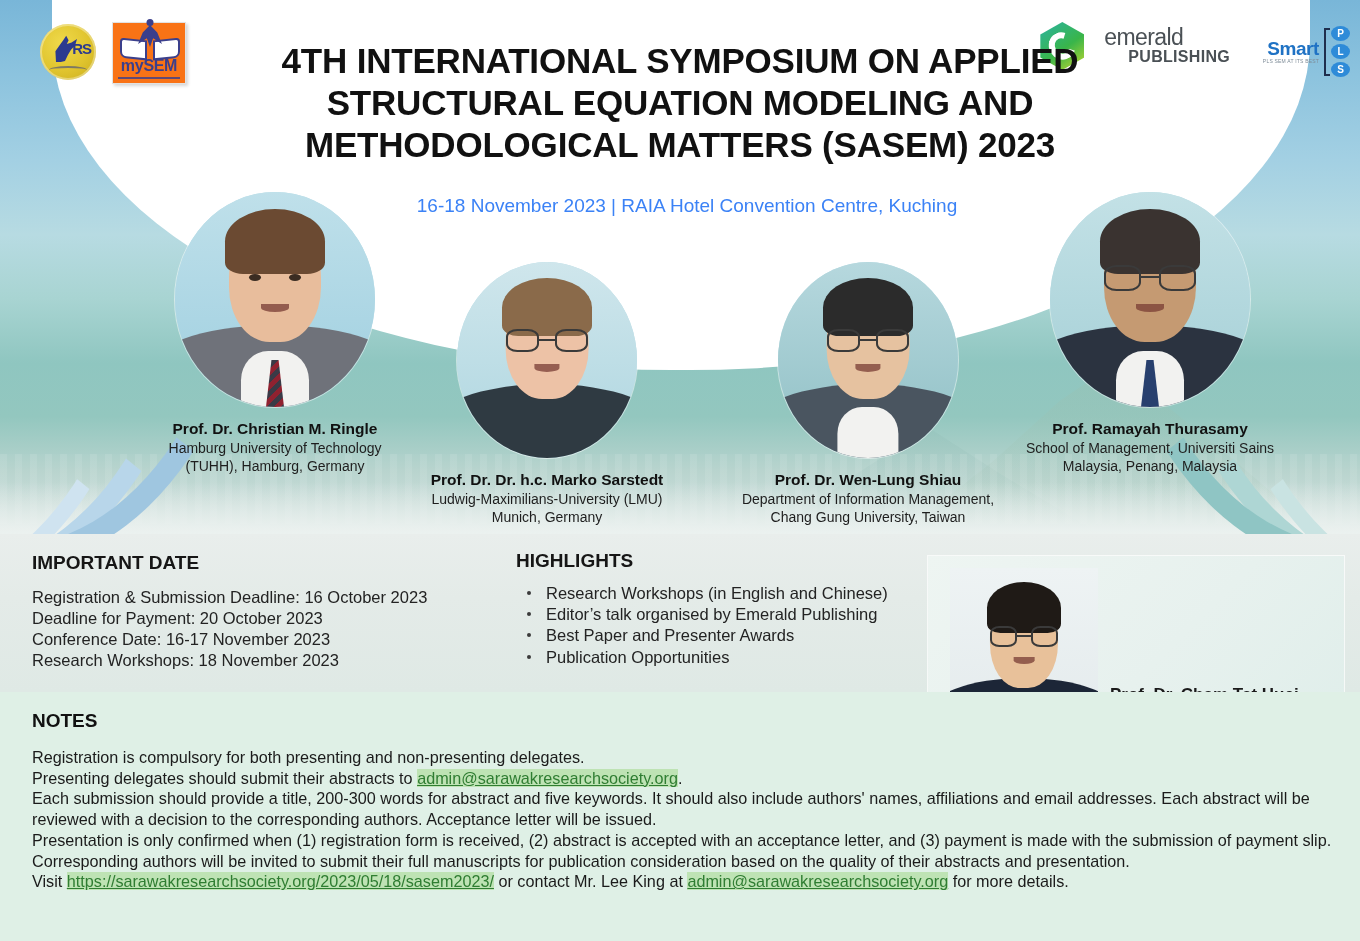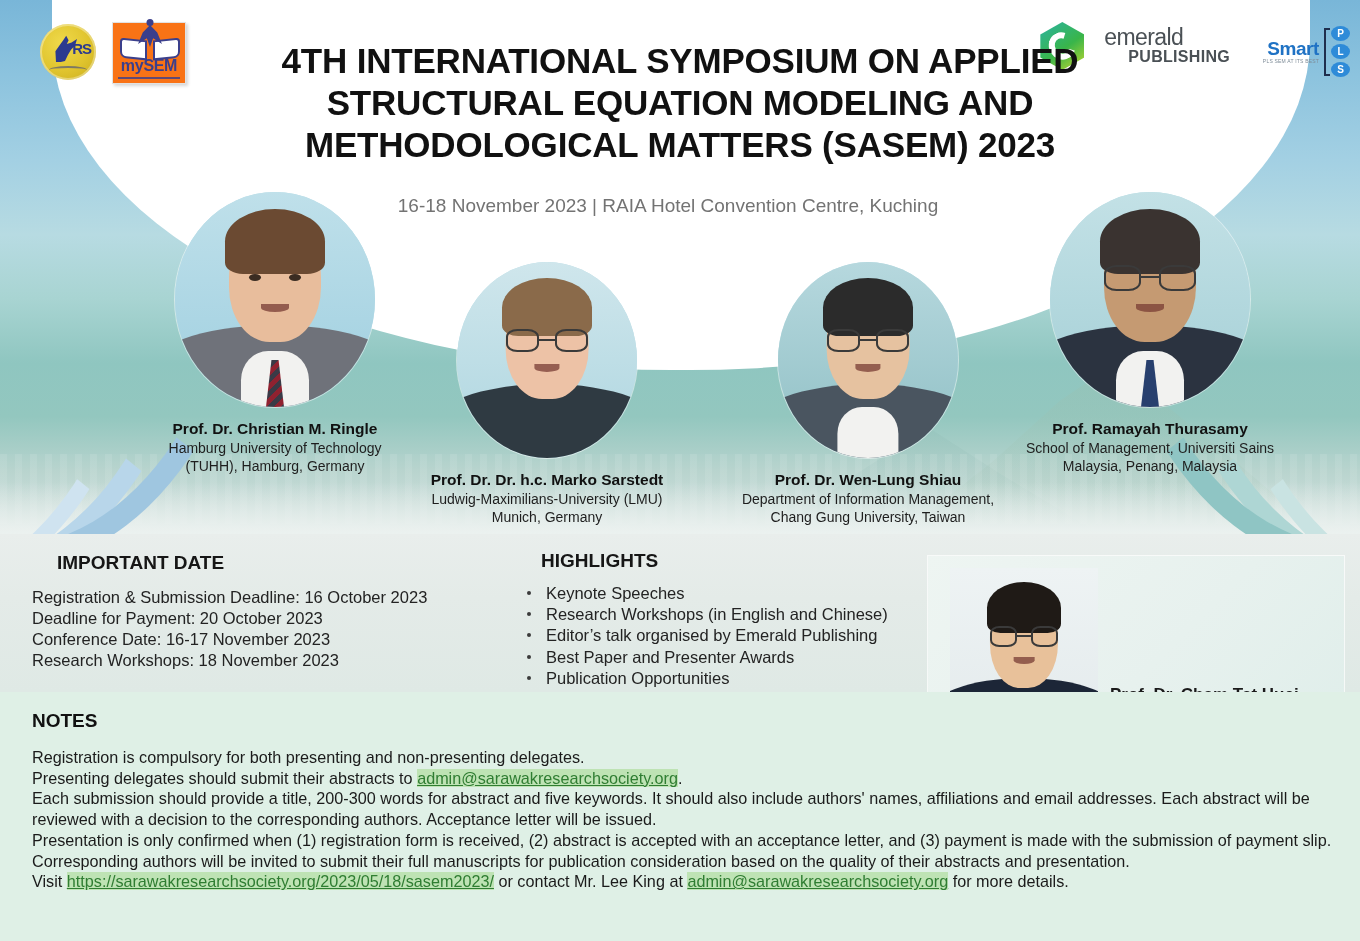--- a/index.html
+++ b/index.html
@@ -222,24 +222,24 @@
   .pls-stack .n3 { top: 36px; }
 
   
   .title {
     position: absolute; left: 180px; top: 40px; width: 1000px;
     text-align: center;
     font: 700 35px/42px "Liberation Sans", sans-serif;
     color: #111111; letter-spacing: -.2px;
   }
   .subtitle {
-    position: absolute; left: 168px; top: 193px; width: 1000px;
+    position: absolute; left: 187px; top: 193px; width: 1000px;
     text-align: center;
     font: 400 19px/26px "Liberation Sans", sans-serif;
-    color: #737373;
+    color: #3b82f6;
   }
 
   
   .spk { position: absolute; text-align: center; }
   .spk .frame {
     position: relative; margin: 0 auto;
     border-radius: 50%;
     background: #b9dde6;
     overflow: hidden;
     box-shadow: 0 0 0 1px rgba(255,255,255,.5);
@@ -306,21 +306,21 @@
   .face .glasses .bridge {
     position: absolute; left: 40%; right: 40%; top: 42%; height: 2px; background: #3a3a3a;
   }
 
   
   .midband {
     position: absolute; left: 0; top: 534px; width: 1360px; height: 158px;
     background: linear-gradient(to bottom, #e9eeec 0%, #e4ebe8 40%, #dfe9e5 100%);
   }
   .sec-h {
-    font: 700 19px/22px "Liberation Sans", sans-serif; color: #161616; margin-left: 25px;
+    font: 700 19px/22px "Liberation Sans", sans-serif; color: #161616;
   }
   .impdate { position: absolute; left: 32px; top: 552px; width: 470px; }
   .impdate .lines { margin-top: 13px; }
   .impdate .lines div {
     font: 400 16.5px/21px "Liberation Sans", sans-serif; color: #232323;
   }
   .highlights { position: absolute; left: 516px; top: 550px; width: 420px; }
   .highlights ul { margin-top: 11px; list-style: none; }
   .highlights li {
     position: relative; padding-left: 30px;
@@ -527,21 +527,20 @@
       <div>Registration &amp; Submission Deadline: 16 October 2023</div>
       <div>Deadline for Payment: 20 October 2023</div>
       <div>Conference Date: 16-17 November 2023</div>
       <div>Research Workshops: 18 November 2023</div>
     </div>
   </div>
 
   <div class="highlights">
     <div class="sec-h">HIGHLIGHTS</div>
     <ul>
-      <li><span class="bullet"></span><span>Keynote Speeches</span></li>
       <li><span class="bullet"></span><span>Research Workshops (in English and Chinese)</span></li>
       <li><span class="bullet"></span><span>Editor’s talk organised by Emerald Publishing</span></li>
       <li><span class="bullet"></span><span>Best Paper and Presenter Awards</span></li>
       <li><span class="bullet"></span><span>Publication Opportunities</span></li>
     </ul>
   </div>
 
   <div class="chaircard">
     <div class="pic">
       <div class="face">

